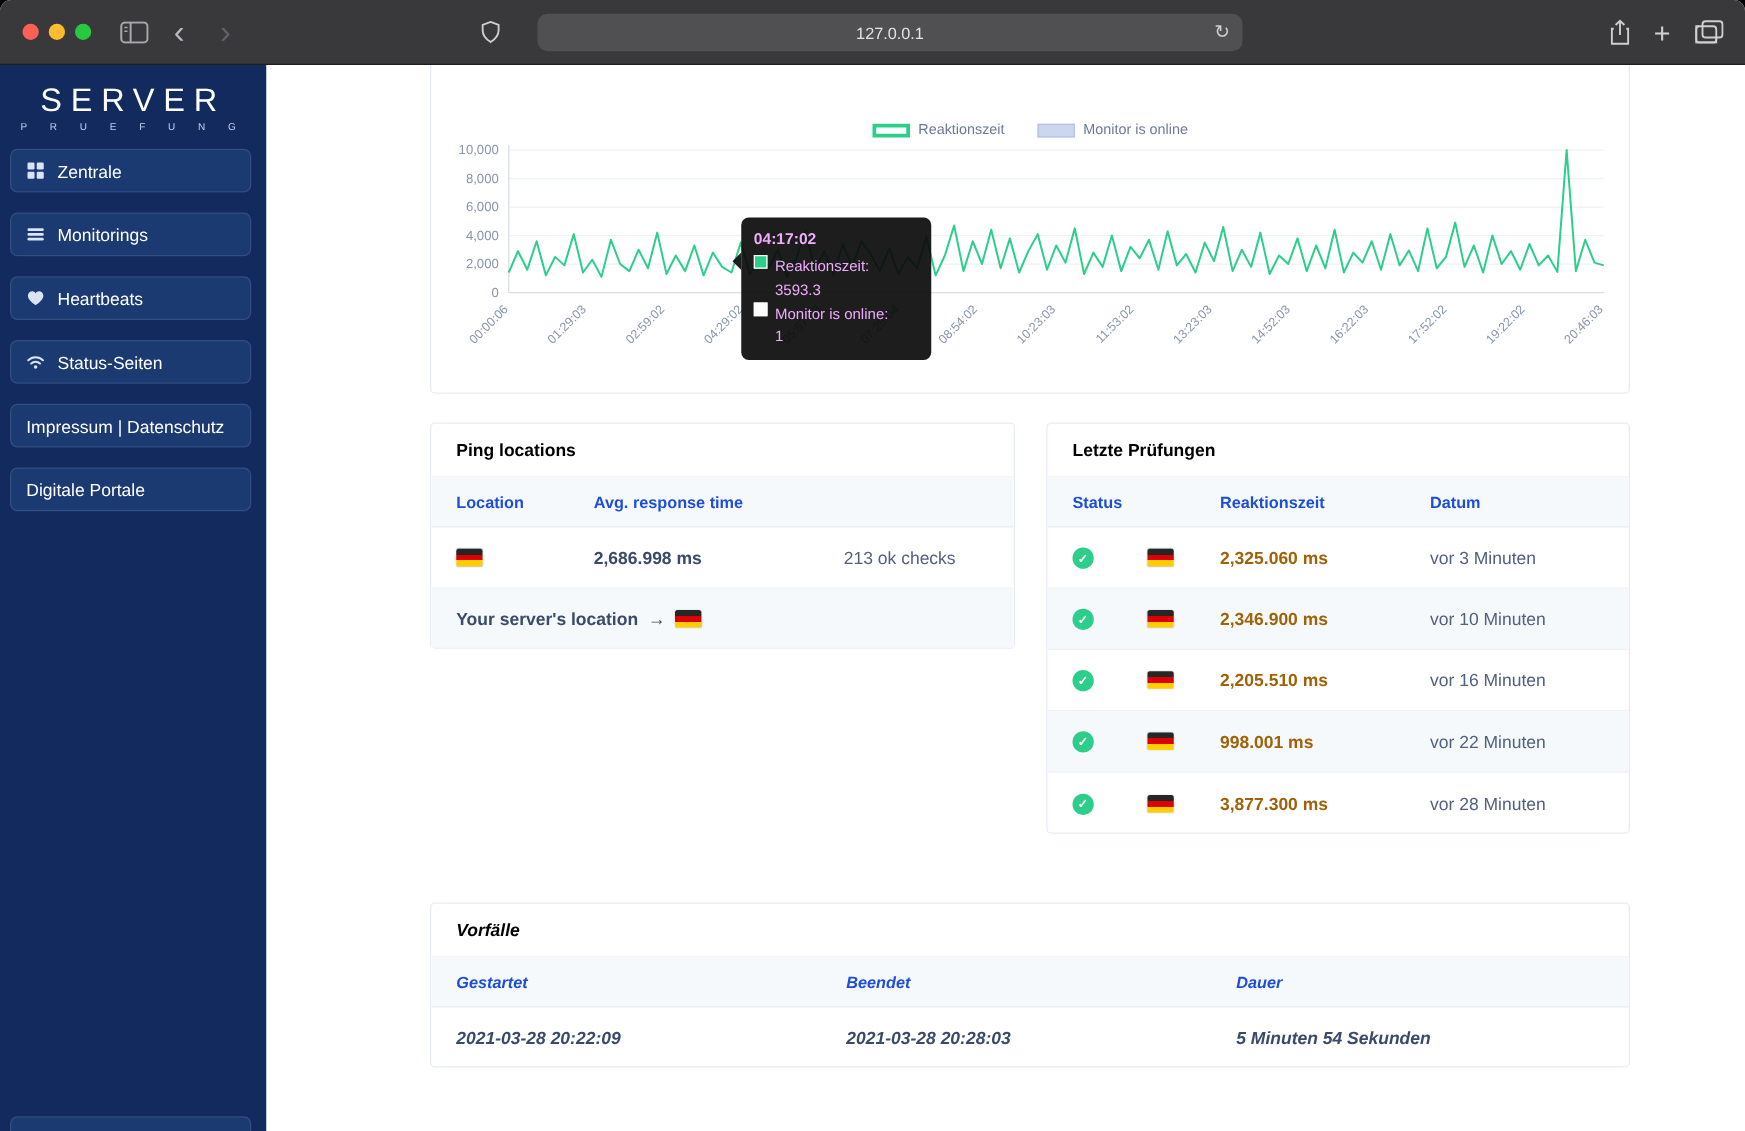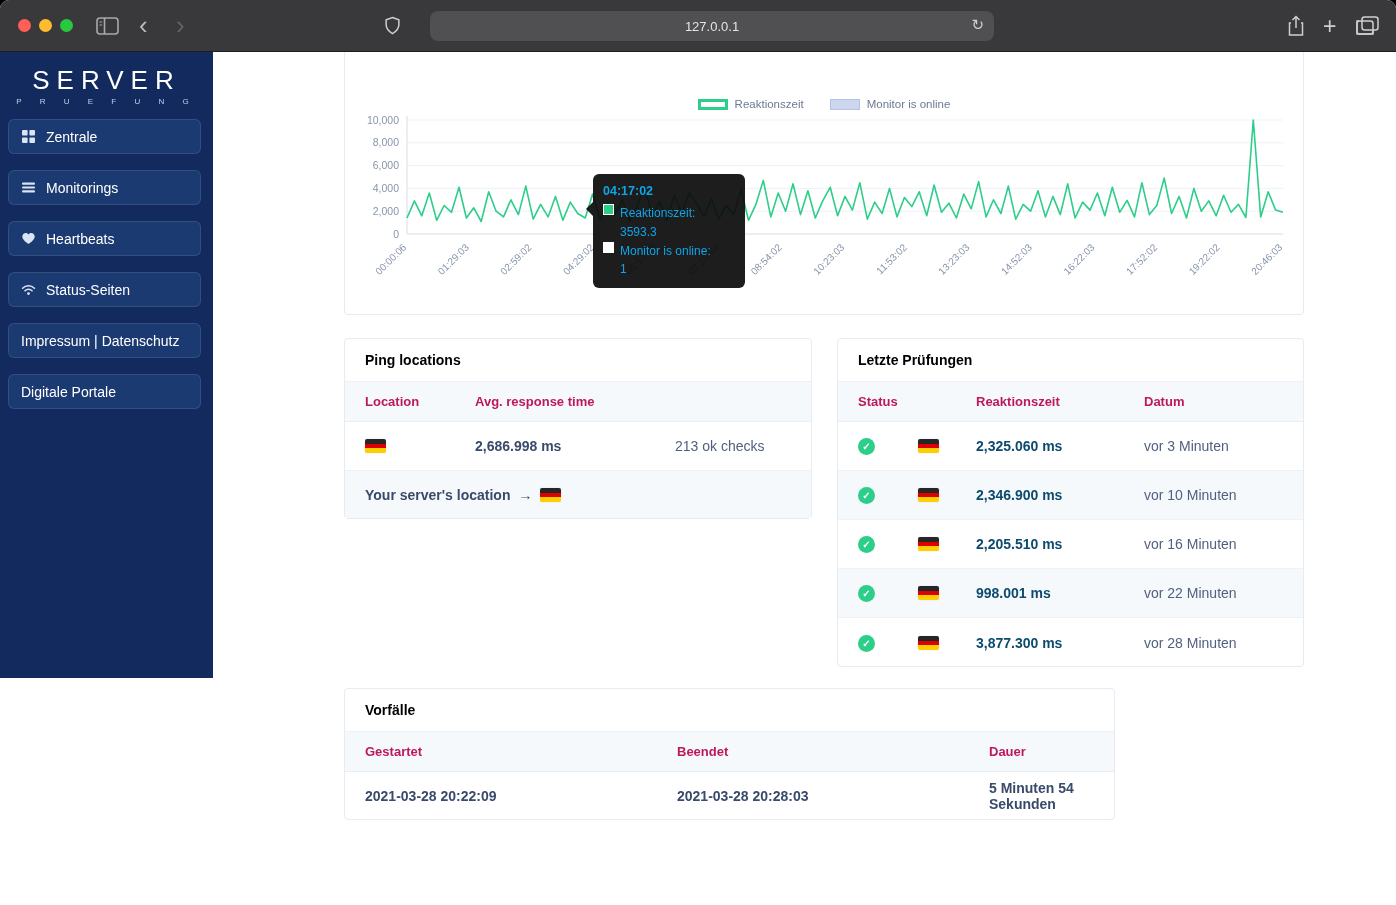--- a/index.html
+++ b/index.html
@@ -11,43 +11,43 @@
   .traffic { position:absolute; left:18px; top:19px; display:flex; gap:8px; }
   .tl { width:13px; height:13px; border-radius:50%; }
   .tl.red { background:#ff5f57; } .tl.yellow { background:#febc2e; } .tl.green { background:#28c840; }
   .tb-icon { position:absolute; color:#b9b9bd; cursor:default; }
   .chev { font-size:26px; line-height:26px; font-weight:400; }
   .chev.dim { color:#626266; }
   .urlbar { position:absolute; left:416px; top:11px; width:564px; height:30px; background:#505052; border-radius:8px; display:flex; align-items:center; justify-content:center; color:#e3e3e5; font-size:13px;margin-left:14px; }
   .reload { position:absolute; right:10px; top:5px; color:#cfcfd1; font-size:15px; }
 
   
-  .sidebar { position:absolute; left:0; top:52px; width:213px; height:626px; background:#132a5e; overflow:hidden; }
+  .sidebar { position:absolute; left:0; top:52px; width:213px; height:853px; background:#132a5e; overflow:hidden; }
   .logo { text-align:center; padding-top:13px; height:64px; }
   .logo-1 { color:#fff; font-size:26px; font-weight:300; letter-spacing:7px; }
   .logo-2 { color:#c3cfe8; font-size:8px; letter-spacing:8px; margin-top:1px; }
   .nav { padding:3px 0 0 0; }
   .nav-item { margin:0 12px 16px 8px; height:35px; background:#1c3a72; border:1px solid rgba(255,255,255,0.10); border-radius:6px; display:flex; align-items:center; gap:10px; padding:0 12px; color:#fff; font-size:14px; cursor:pointer; }
   .nav-icon { width:15px; height:15px; display:inline-flex; }
   .user-card { position:absolute; left:8px; top:841px; width:193px; height:52px; background:#1c3a72; border:1px solid rgba(255,255,255,0.10); border-radius:6px; display:flex; align-items:center; gap:9px; padding:0 10px; color:#fff; font-size:13.5px; }
 
   
   .main { position:absolute; left:213px; top:52px; width:1183px; height:853px; background:#fff; overflow:hidden;margin-left:19px; }
   .card { position:absolute; background:#fff; border:1px solid #e7ebf3; border-radius:4px; }
   .card-title { padding:13px 20px; font-weight:700; font-size:14px; color:#000000; border-bottom:1px solid #eef1f6; }
-  .thead { background:#f6f9fc; border-bottom:1px solid #e9edf4; font-weight:700; font-size:13px; color:#be185d; align-items:center; }
+  .thead { background:#f6f9fc; border-bottom:1px solid #e9edf4; font-weight:700; font-size:13px; color:#1d4ed8; align-items:center; }
 
   
   .chart-card { left:112px; top:-45px; width:960px; height:308px; }
   .legend { position:absolute; left:0; top:90px; width:100%; display:flex; justify-content:center; gap:26px; align-items:center; }
   .legend-item { display:flex; align-items:center; gap:7px; font-size:11.5px; color:#6b7b93; cursor:pointer; }
   .sw1 { width:30px; height:11px; background:#fff; border:3px solid #2dce89; }
   .sw2 { width:30px; height:11px; background:#ccd6ee; border:1px solid #b4c3e4; }
   .chart-svg { position:absolute; left:0; top:104px; width:960px; height:185px; overflow:visible; }
-  .tooltip { position:absolute; left:248px; top:166px; width:152px; background:rgba(10,10,10,0.92); border-radius:6px; color:#0ea5e9; padding:8px 27px 9px 10px; font-size:12px; line-height:1.55; }
+  .tooltip { position:absolute; left:248px; top:166px; width:152px; background:rgba(10,10,10,0.92); border-radius:6px; color:#f0abfc; padding:8px 27px 9px 10px; font-size:12px; line-height:1.55; }
   .tooltip .tt-title { font-weight:700; font-size:12.5px; margin-bottom:3px; }
   .tt-row { display:flex; align-items:flex-start; gap:6px; }
   .tt-sq { width:11px; height:11px; display:inline-block; flex:0 0 11px; }
   .tt-sq.g { background:#2dce89; border:1px solid #fff; }
   .tt-sq.w { background:#fff; border:1px solid #fff; }
   .tt-caret { position:absolute; left:-7px; top:28px; width:0; height:0; border-top:7px solid transparent; border-bottom:7px solid transparent; border-right:7px solid rgba(10,10,10,0.92); }
 
   
   .flag-de { width:21px; height:14px; border-radius:2px; display:inline-block; background:linear-gradient(to bottom, #262626 0 33.3%, #dd0000 33.3% 66.6%, #ffce00 66.6% 100%); box-shadow:0 0 1px rgba(0,0,0,.3); }
   .status-ok { width:17px; height:17px; border-radius:50%; background:#2dce89; color:#fff; font-size:10px; display:inline-flex; align-items:center; justify-content:center; font-weight:700; }
@@ -62,24 +62,24 @@
   .arrow { font-weight:700; color:#394a6a; }
 
   
   .checks-card { left:605px; top:286px; width:467px; height:329px; }
   .checks-grid { display:grid; grid-template-columns:60px 58px 168px 1fr; align-items:center; padding-left:20px; }
   .checks-head { height:40px; }
   .checks-head .c1 { grid-column:1 / 3; }
   .checks-row { height:49px; font-size:14px; color:#52607f; border-bottom:1px solid #eef1f6; }
   .checks-row:last-child { border-bottom:none; }
   .checks-row:nth-child(even) { background:#f6f9fc; }
-  .checks-row .val { font-weight:700; color:#0c4a6e; }
-
-  
-  .incidents-card { left:112px; top:636px; width:771px; height:132px; }
+  .checks-row .val { font-weight:700; color:#a16207; }
+
+  
+  .incidents-card { left:112px; top:670px; width:960px; height:132px;font-style:italic; }
   .inc-grid { display:grid; grid-template-columns:312px 312px 1fr; align-items:center; padding-left:20px; }
   .inc-head { height:40px; }
   .inc-row { height:47px; font-size:14px; font-weight:600; color:#394a6a; }
 </style>
 </head>
 <body>
 
 <div class="window">
 
   <div class="titlebar">

